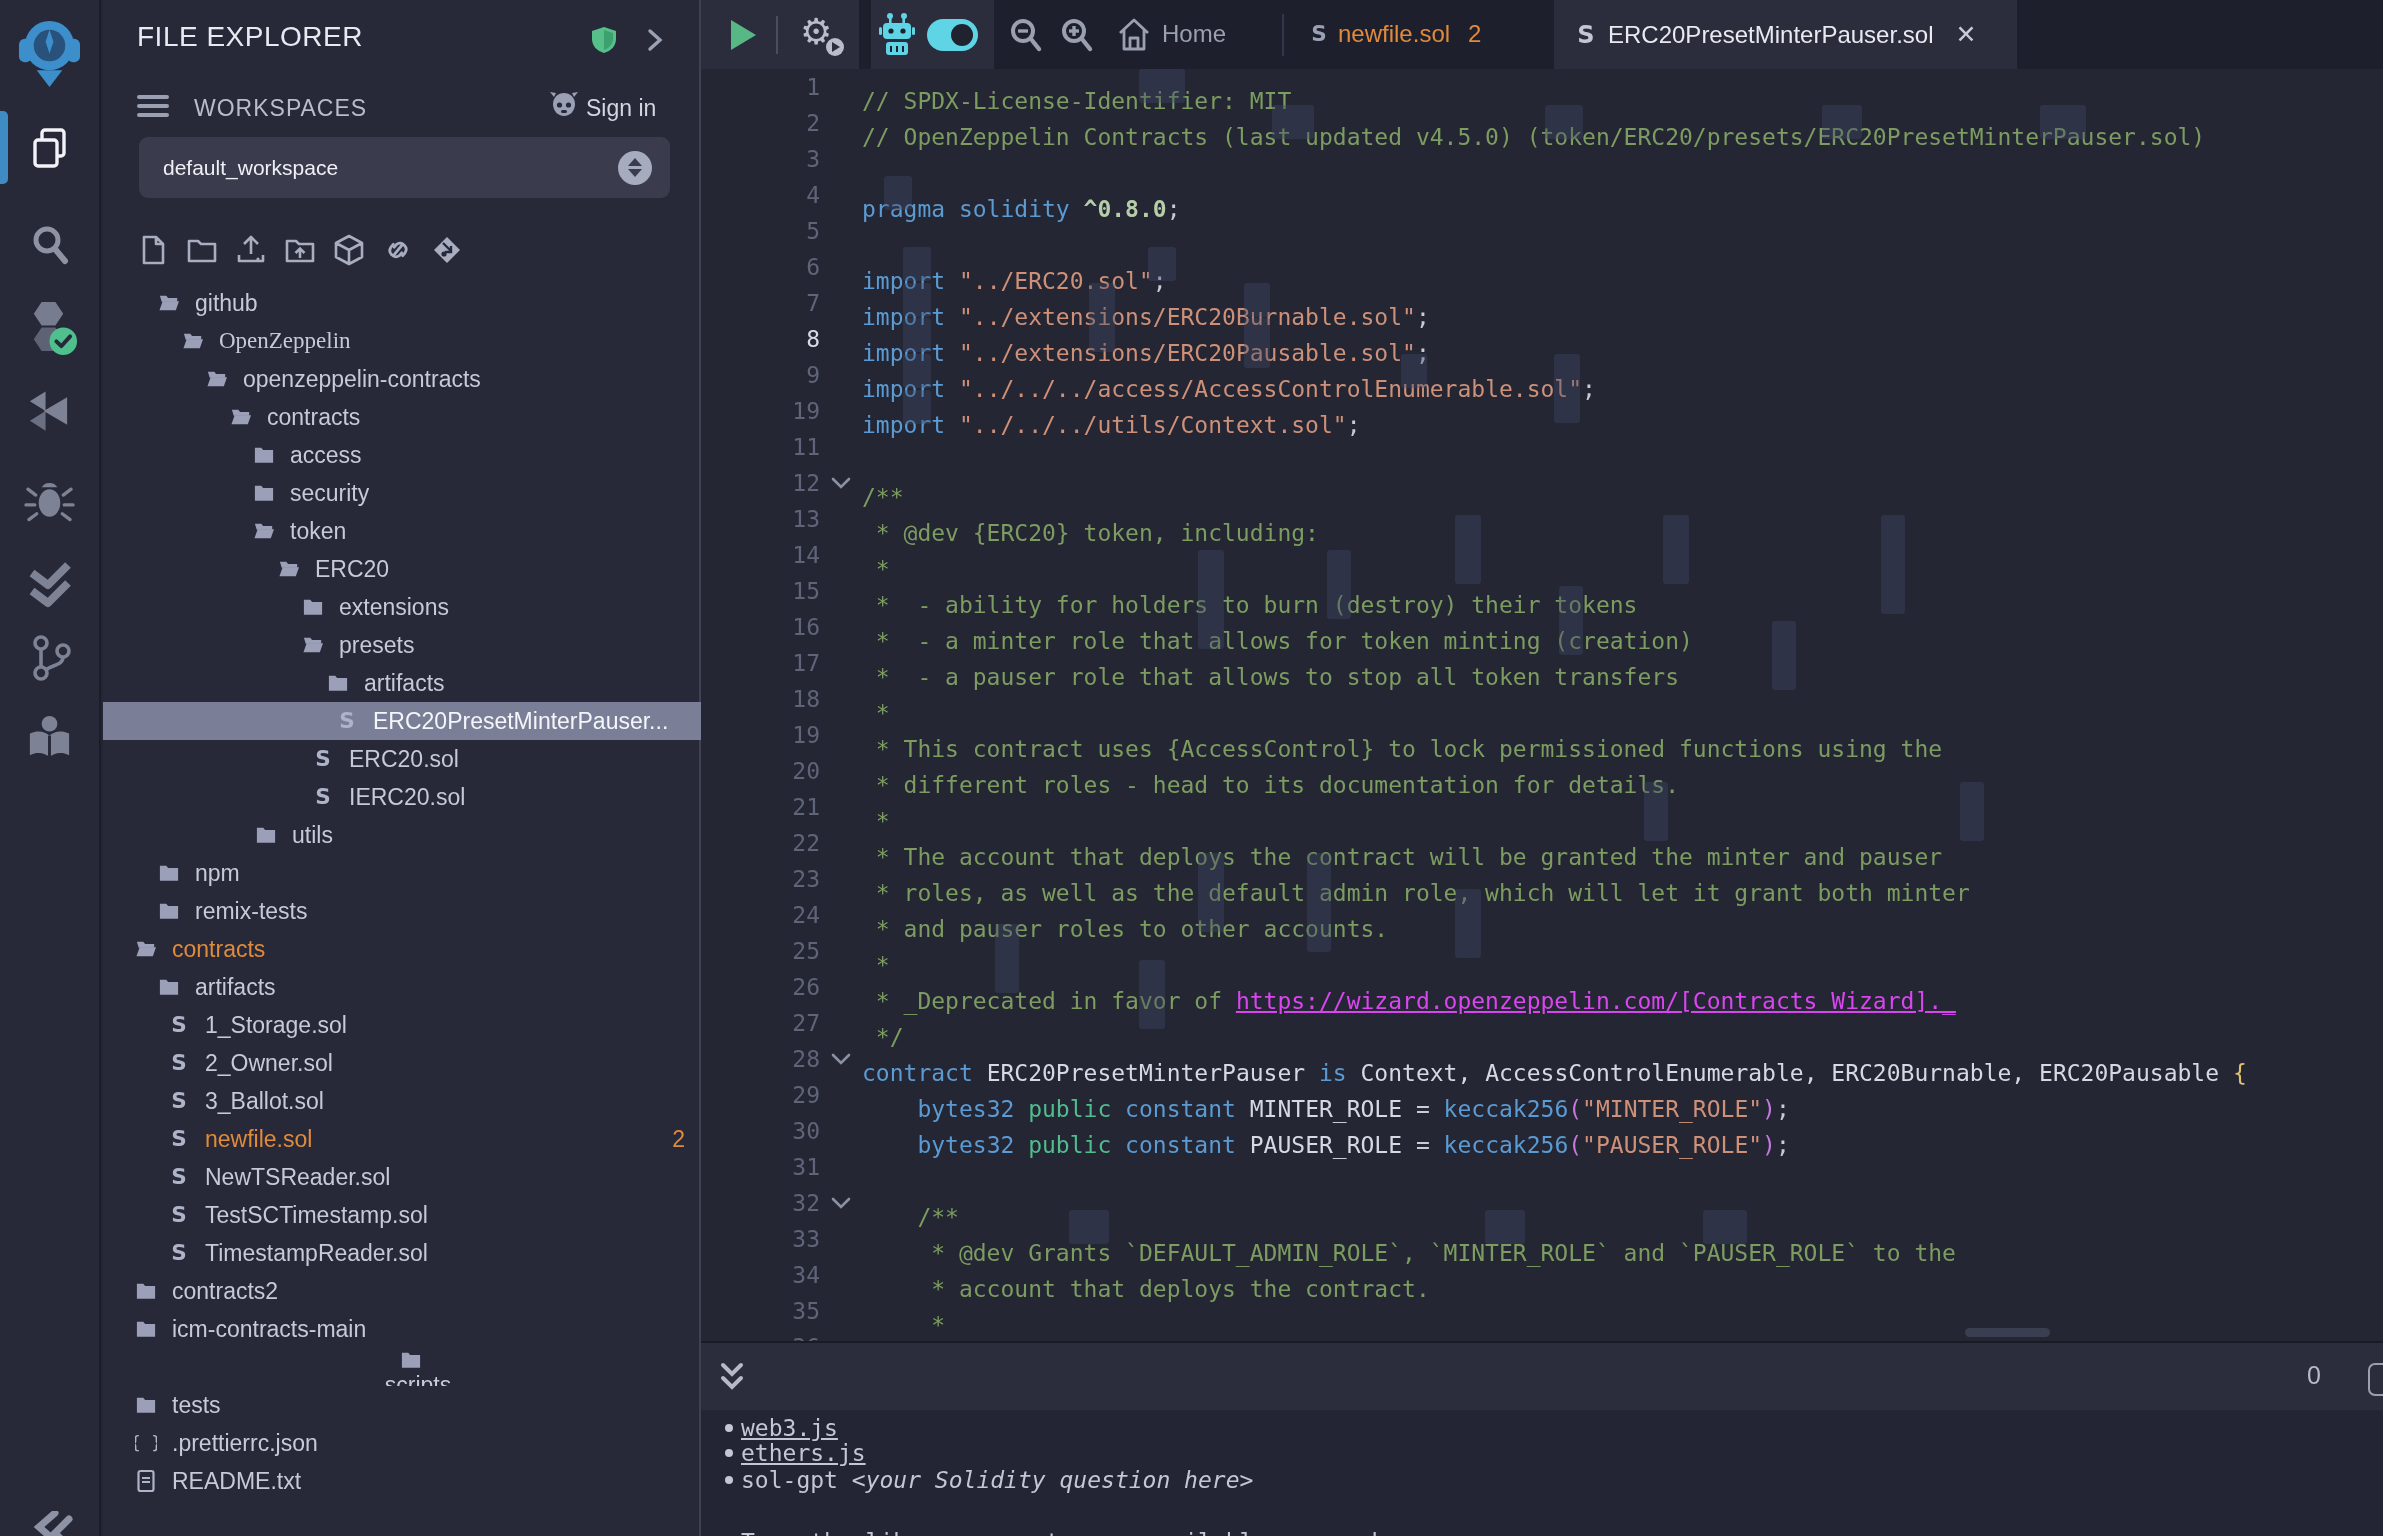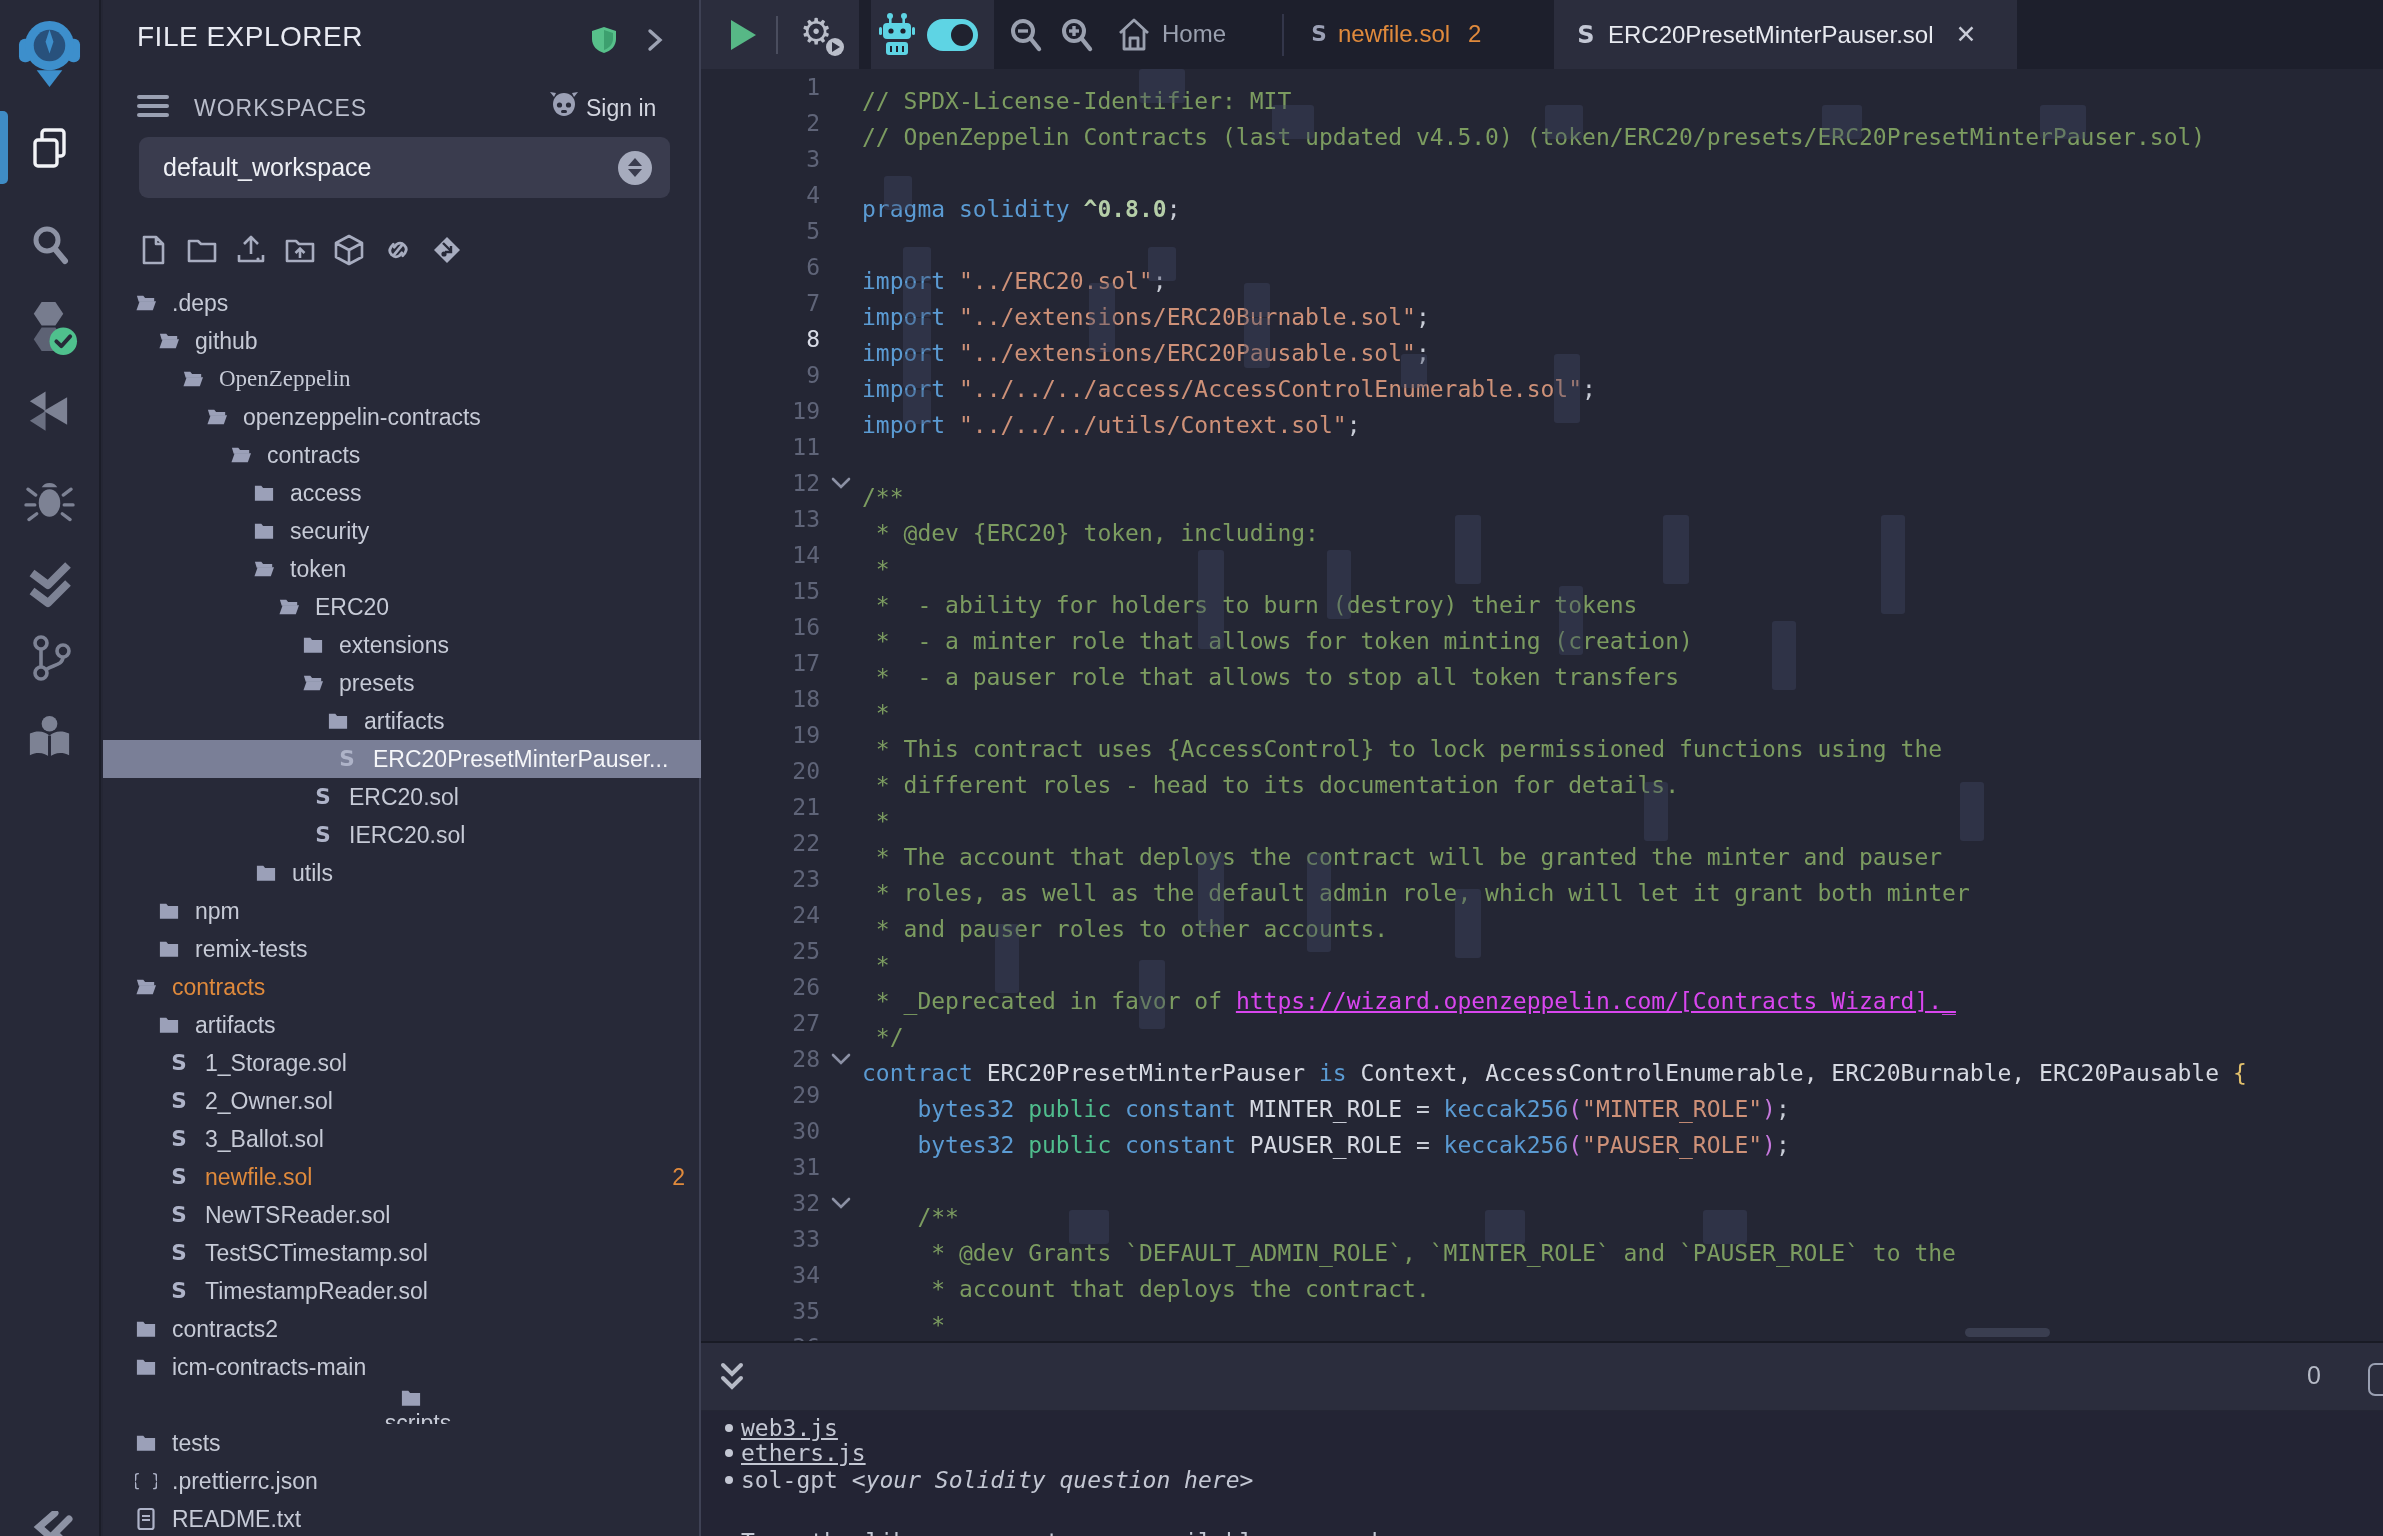--- a/index.html
+++ b/index.html
@@ -13,21 +13,21 @@
   .rail-item{position:absolute;left:0;width:99px;display:flex;justify-content:center;align-items:center;}
   .active-bar{position:absolute;left:0;top:111px;width:8px;height:73px;background:#3f8cc5;border-radius:0 5px 5px 0;}
 
   
   .explorer{left:103px;top:0;width:598px;height:1537px;background:#272938;border-right:2px solid #3e4154;}
   .fx-title{position:absolute;left:34px;top:21px;font-size:28px;font-weight:500;color:#e8eaf2;letter-spacing:0.5px;}
   .ws-label{position:absolute;left:91px;top:95px;font-size:23px;color:#b9bdcb;letter-spacing:1px;}
   .signin-label{position:absolute;left:483px;top:95px;font-size:23px;color:#d3d6e0;}
   .ws-select{position:absolute;left:36px;top:137px;width:531px;height:61px;background:#3a3c4e;border-radius:9px;
              display:flex;align-items:center;padding:0 18px 0 24px;}
-  .ws-select .val{font-size:25px;color:#eef0f5;flex:1;}
+  .ws-select .val{font-size:21px;color:#eef0f5;flex:1;}
   .stepper{width:34px;height:34px;border-radius:50%;background:#a6abbd;display:flex;flex-direction:column;
            align-items:center;justify-content:center;gap:3px;}
   .stepper i{width:0;height:0;border-left:7px solid transparent;border-right:7px solid transparent;}
   .stepper .up{border-bottom:8px solid #3a3c4e;} .stepper .dn{border-top:8px solid #3a3c4e;}
   .fx-tools{position:absolute;left:34px;top:234px;display:flex;gap:17px;}
   .fx-tools .ticon{width:32px;height:32px;display:flex;align-items:center;justify-content:center;}
 
   
   .tree{position:absolute;left:0;top:284px;width:598px;}
   .trow{position:relative;height:38px;display:flex;align-items:center;color:#c6cad6;font-size:23px;cursor:pointer;}
@@ -253,29 +253,20 @@
       <span class="ticon">
         <svg width="30" height="30" viewBox="0 0 30 30">
             <path d="M15 2 L28 15 L15 28 L2 15 Z" fill="#a8adc0"></path>
             <path d="M11 8 L19 16 M19 11 v6 h-6" stroke="#272938" stroke-width="2.4" fill="none"></path>
             <circle cx="12" cy="19" r="2.6" fill="#272938"></circle>
           </svg>
       </span>
     </div>
 
     <div class="tree" id="tree">
-        <div class="trow" style="padding-left: 32px;">
-          <span class="ticon">
-            <svg width="22" height="20" viewBox="0 0 24 22">
-              <path d="M2 3 h7 l2 2.5 h10 v4 H4 Z" fill="#9ba0b8"></path>
-              <path d="M5 9 h18 l-3.5 10 H1.5 Z" fill="#9ba0b8"></path>
-            </svg>
-          </span>
-          <span class="tlabel">.deps</span>
-        </div>
         <div class="trow" style="padding-left: 55px;">
           <span class="ticon">
             <svg width="22" height="20" viewBox="0 0 24 22">
               <path d="M2 3 h7 l2 2.5 h10 v4 H4 Z" fill="#9ba0b8"></path>
               <path d="M5 9 h18 l-3.5 10 H1.5 Z" fill="#9ba0b8"></path>
             </svg>
           </span>
           <span class="tlabel">github</span>
         </div>
         <div class="trow" style="padding-left: 79px; font-family: Liberation Serif, serif;">

